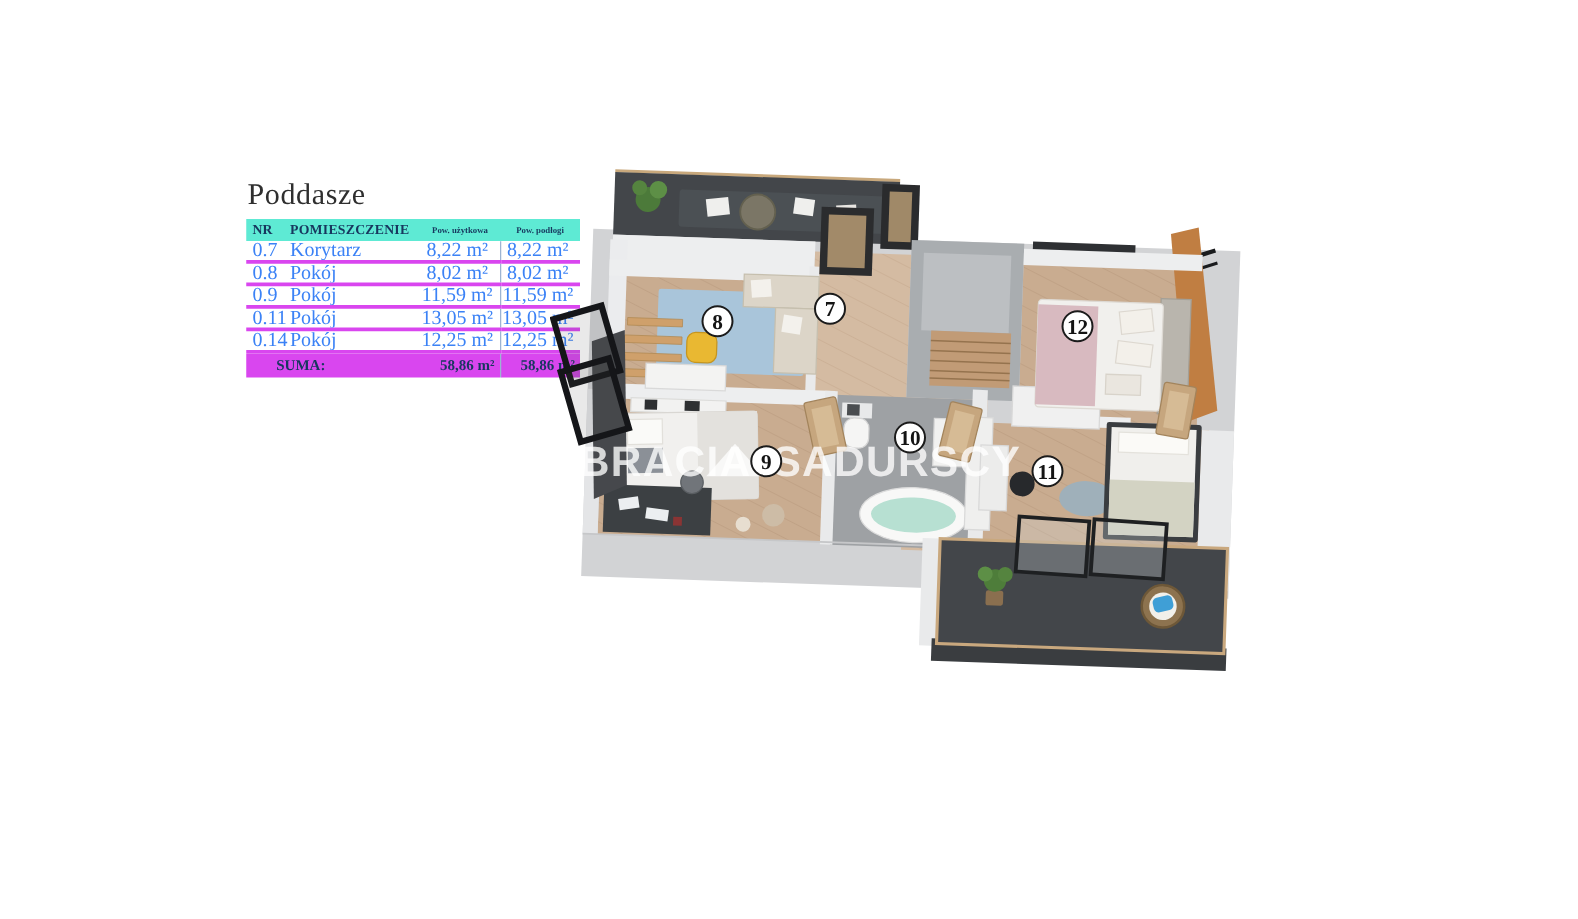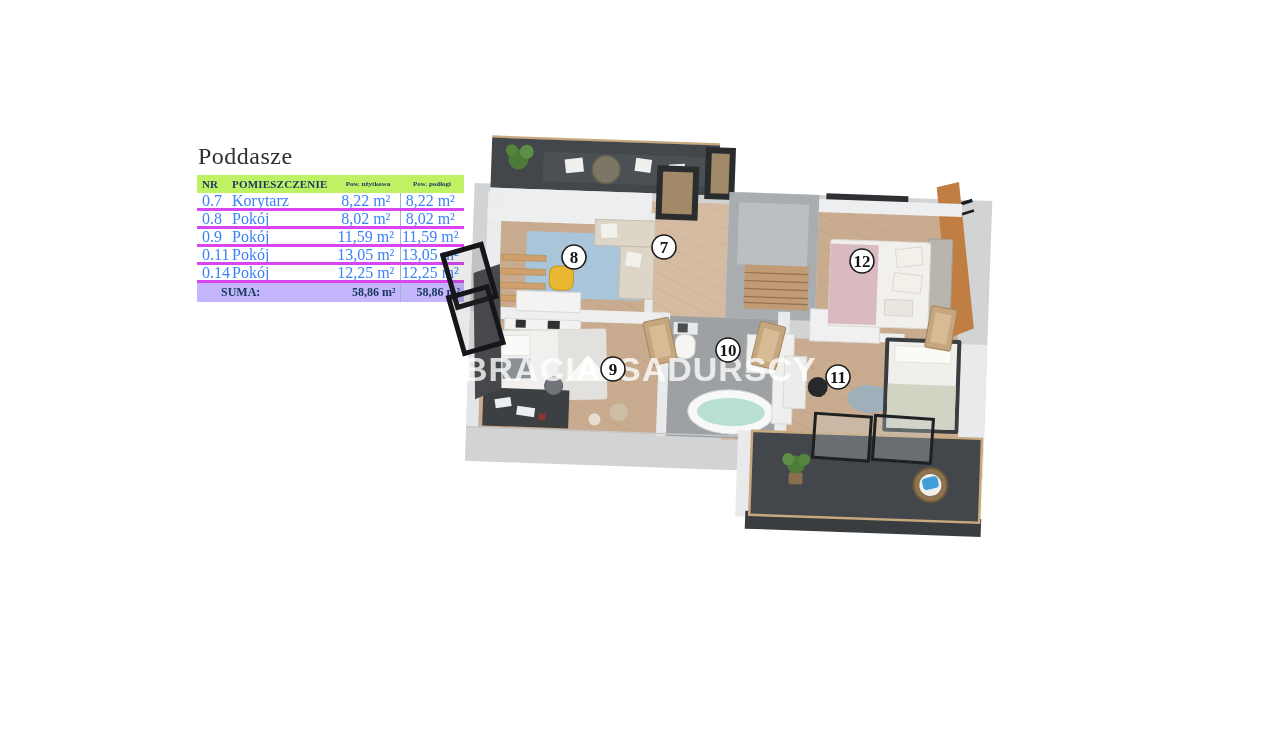--- a/index.html
+++ b/index.html
@@ -3,30 +3,30 @@
 <meta charset="utf-8">
 <style>
   html,body{margin:0;padding:0;background:#fff;}
   .stage{position:relative;width:1262px;height:735px;background:#ffffff;overflow:hidden;
          font-family:"Liberation Serif",serif;}
   
   .panel{position:absolute;left:197px;top:143px;width:252px;}
   .page-title{font:400 24px "Liberation Serif",serif;color:#2f2f2f;margin:0 0 5px 1px;letter-spacing:.5px;}
   table.areas{width:250px;border-collapse:collapse;table-layout:fixed;}
   table.areas th,table.areas td{overflow:hidden;white-space:nowrap;}
-  thead th{background:#bef264;color:#17375e;}
+  thead th{background:#5eead4;color:#17375e;}
   th.h-nr{width:30px;text-align:left;font-size:11px;padding:3px 0 3px 5px;}
   th.h-room{width:104px;text-align:left;font-size:11px;padding:3px 0;letter-spacing:.2px;}
   th.h-small{width:58px;font-size:7px;line-height:1.2;font-weight:700;text-align:center;
              padding:2px 3px;white-space:normal;}
   tbody td{font-size:16px;line-height:13px;color:#3b82f6;border-bottom:3px solid #d946ef;padding:1px 0;}
   td.c-nr{padding-left:5px;}
   td.c-val{text-align:center;padding-right:4px;}
   td.c-val2{border-left:1px solid #9db4d2;}
-  tfoot td{background:#c4b5fd;color:#17375e;font-weight:700;font-size:12px;padding:2px 0;}
+  tfoot td{background:#d946ef;color:#17375e;font-weight:700;font-size:12px;padding:2px 0;}
   tfoot td.c-label{padding-left:24px;text-align:left;}
   tfoot td.c-val{text-align:right;padding-right:4px;}
   
   svg.plan{position:absolute;left:440px;top:128px;width:580px;height:432px;}
   .wm{font:700 34px "Liberation Sans",sans-serif;fill:rgba(255,255,255,0.78);letter-spacing:1px;}
   .badge circle{fill:#ffffff;stroke:#1b1b1b;stroke-width:1.6;}
   .badge text{font:600 17px "Liberation Serif",serif;fill:#141414;text-anchor:middle;}
 </style>
 </head>
 <body>

